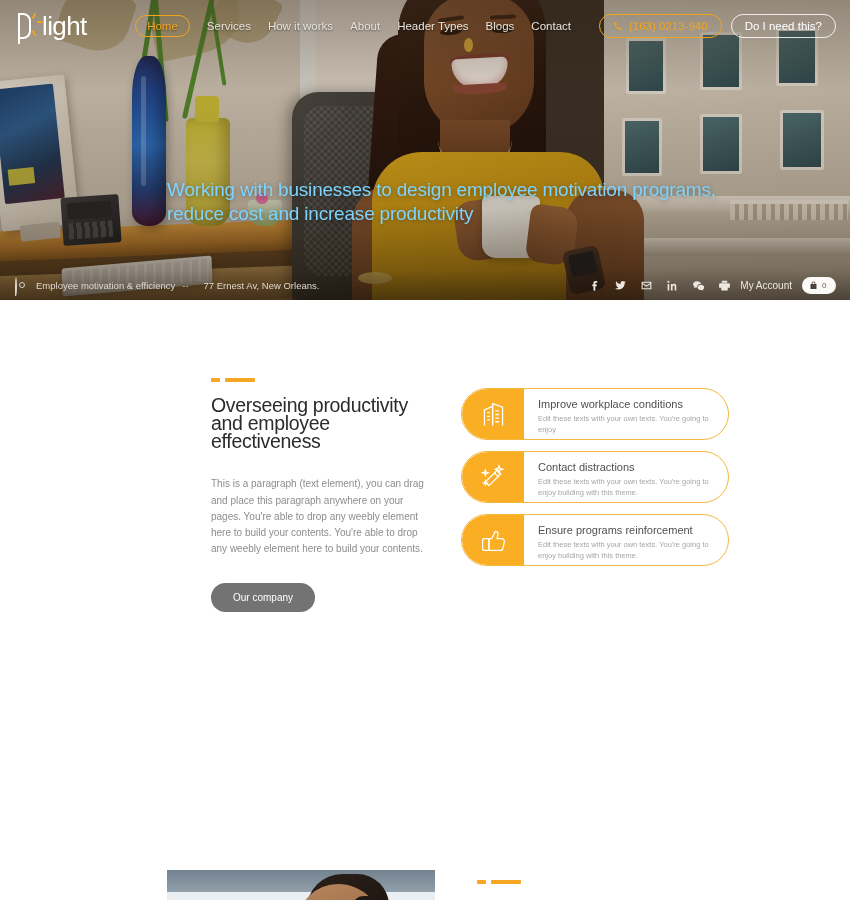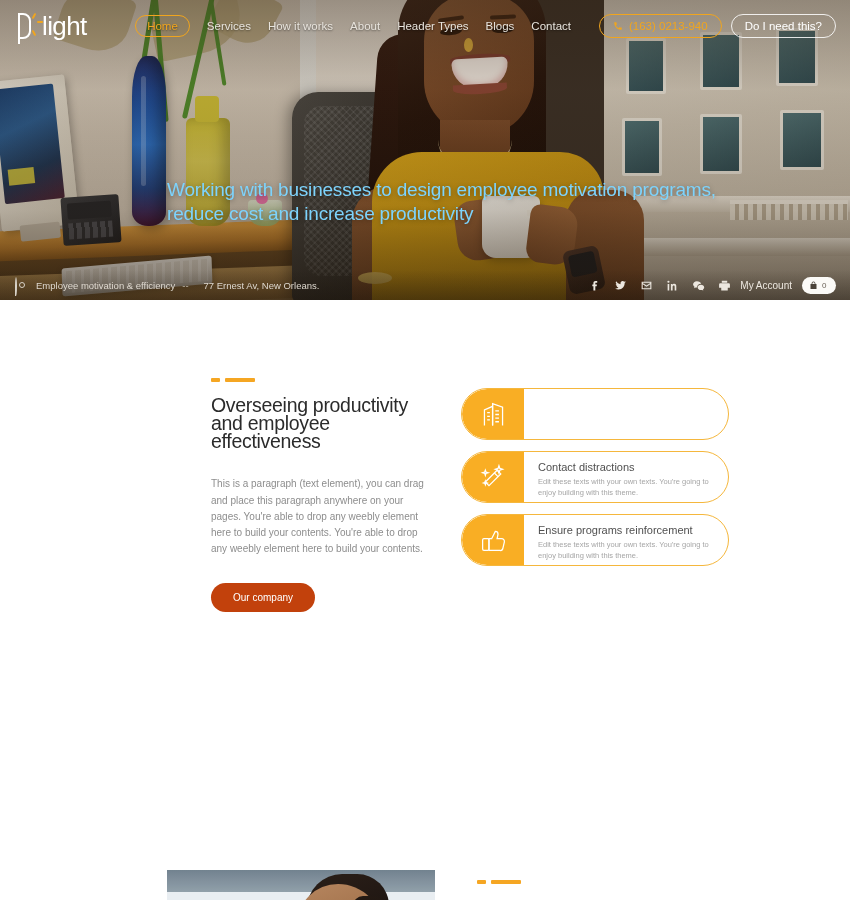--- a/index.html
+++ b/index.html
@@ -364,21 +364,21 @@
   .dash-s { width:9px; height:4px; background:#f5a623; border-radius:1px; }
   .dash-l { width:30px; height:4px; background:#f5a623; border-radius:1px; }
 
   .col-left { position:absolute; left:167px; top:0; width:215px; }
   .h2 {
     font-size:19.5px; color:#2b2b2b; font-weight:400; line-height:.93;
     letter-spacing:-.3px; margin-bottom:26px;
   }
   .para { font-size:10px; color:#8d8d8d; line-height:1.62; }
   .btn-teal {
-    display:inline-block; margin-top:26px; background:#c2410c; color:#ffffff;
+    display:inline-block; margin-top:26px; background:#737373; color:#ffffff;
     border-radius:16px; padding:9px 22px; font-size:10px; cursor:pointer;
     border:none;
   }
 
   
   .cards { position:absolute; left:417px; top:10px; width:268px; }
   .card {
     display:flex; align-items:stretch; height:52px; margin-bottom:11px;
     border:1px solid #f5b73d; border-radius:26px; background:#fff;
     overflow:hidden;
@@ -600,20 +600,24 @@
     <div class="cards">
 
       <div class="card">
         <div class="card-ico">
           <svg viewBox="0 0 32 32">
             <path d="M6 28V11l9-4v21"></path>
             <path d="M15 28V4l11 4v20"></path>
             <path d="M9 14h3M9 18h3M9 22h3M18 12h4M18 16h4M18 20h4M18 24h4"></path>
           </svg>
         </div>
+        <div class="card-body">
+          <div class="card-t">Improve workplace conditions</div>
+          <div class="card-d">Edit these texts with your own texts. You're going to enjoy</div>
+        </div>
       </div>
 
       <div class="card">
         <div class="card-ico">
           <svg viewBox="0 0 32 32">
             <path d="M20 8l4 4L11 25l-4-4L20 8z"></path>
             <path d="M17 11l4 4"></path>
             <path d="M22 3l1 3 3 1-3 1-1 3-1-3-3-1 3-1 1-3z"></path>
             <path d="M7 8l.7 2L10 10.7 7.7 11.4 7 13.6 6.3 11.4 4 10.7 6.3 10 7 8z"></path>
             <path d="M7 20l.5 1.5L9 22l-1.5.5L7 24l-.5-1.5L5 22l1.5-.5L7 20z"></path>

